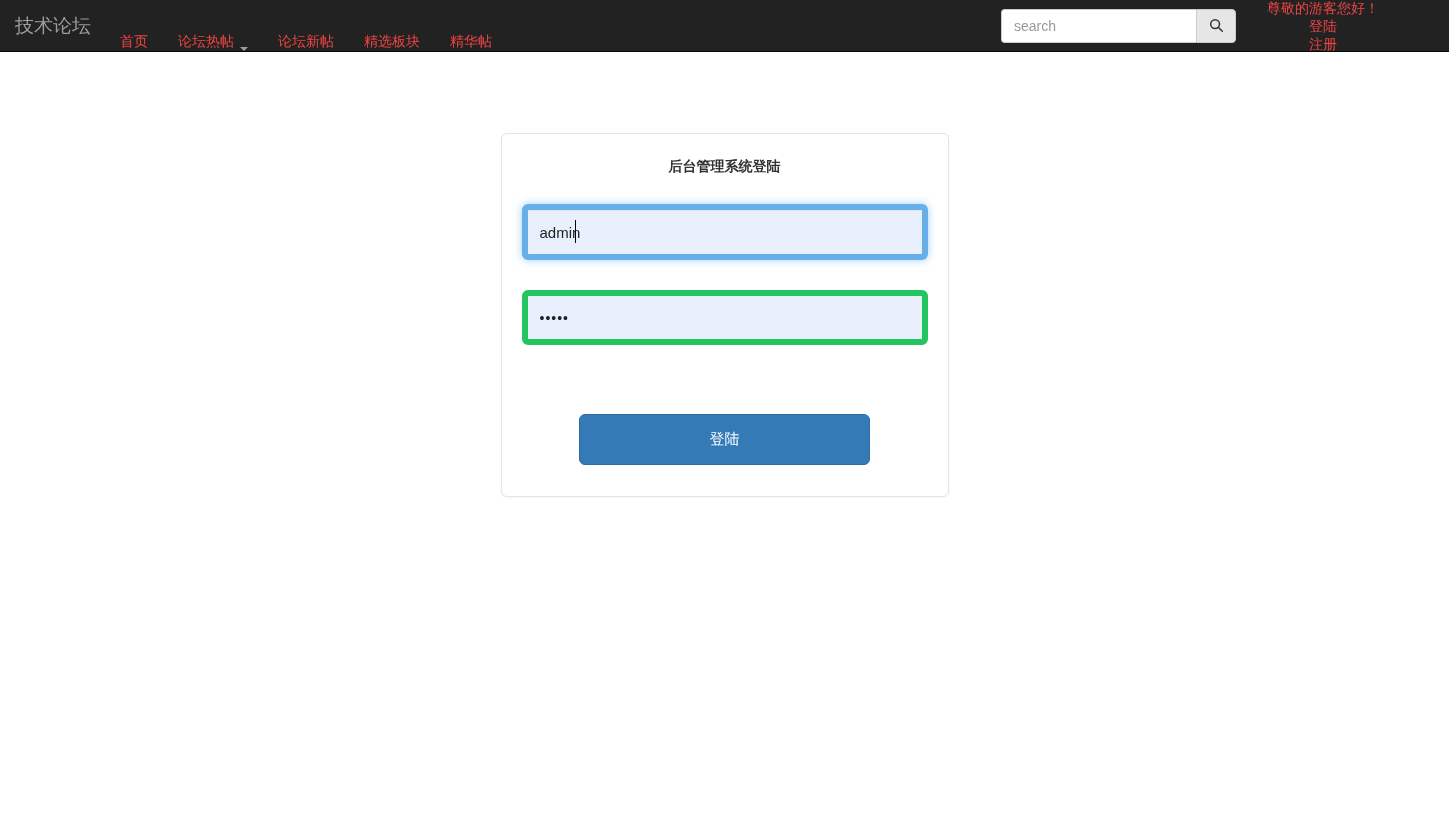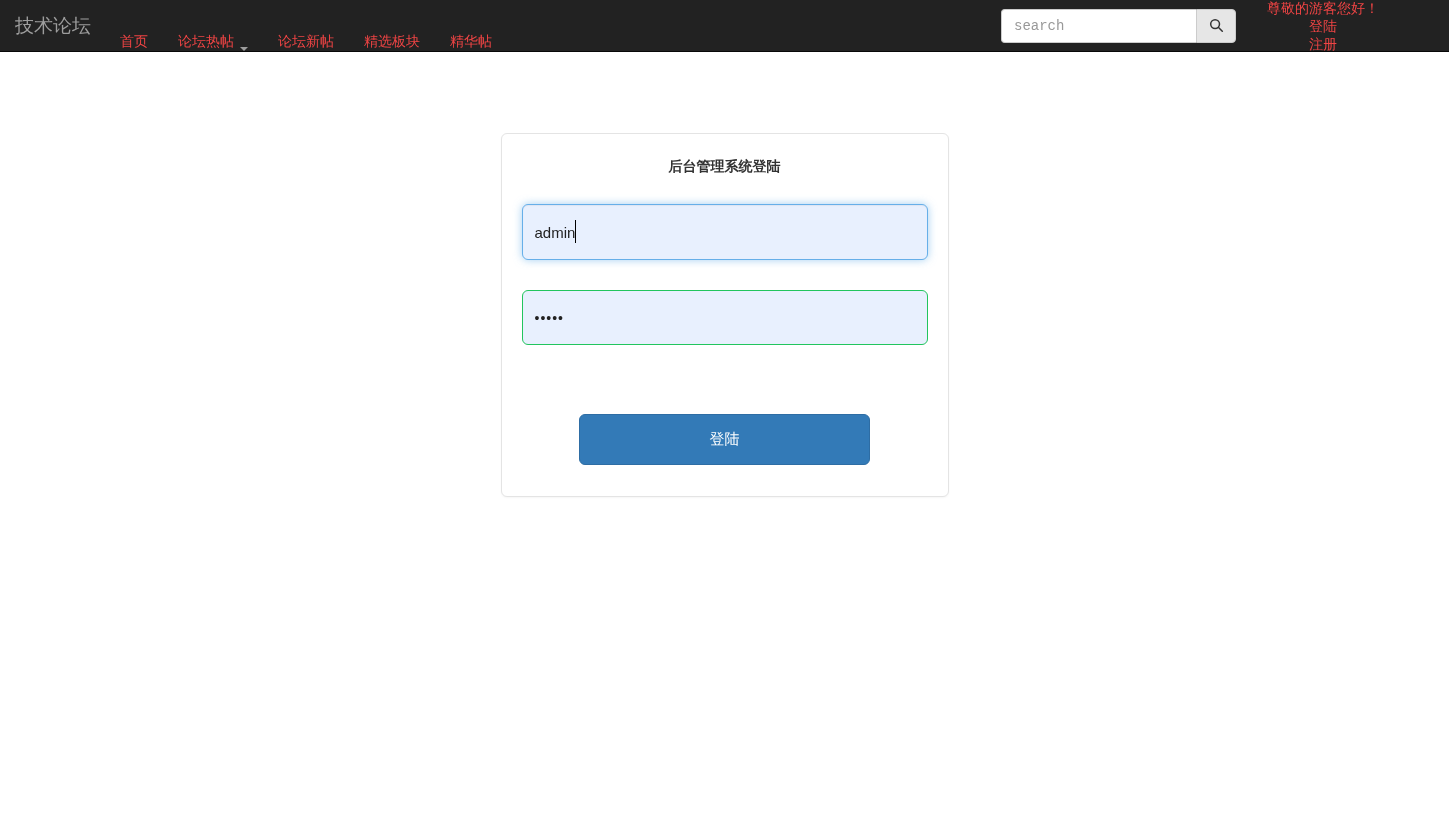--- a/index.html
+++ b/index.html
@@ -62,21 +62,21 @@
   .search-input {
     width: 195px;
     height: 34px;
     border: 1px solid #cccccc;
     border-right: none;
     border-radius: 4px 0 0 4px;
     padding: 6px 12px;
     font-size: 14px;
     color: #701a75;
     outline: none;
-    font-family: Liberation Mono, monospace;
+    font-family: Liberation Sans, sans-serif;
   }
   .search-input::placeholder { color: #999999; }
   .search-btn {
     width: 40px;
     height: 34px;
     border: 1px solid #cccccc;
     background: #e6e6e6;
     border-radius: 0 4px 4px 0;
     display: flex;
     align-items: center;
@@ -104,21 +104,21 @@
     color: #333333;
   }
   .field-wrap {
     position: relative;
     margin-top: 30px;
   }
   .form-input {
     display: block;
     width: 100%;
     background: #e8f0fe;
-    border: 1px solid #22c55e;
+    border: 6px solid #22c55e;
     border-radius: 6px;
     padding: 0 12px;
     font-size: 15px;
     color: #222222;
     font-family: inherit;
     outline: none;
   }
   .form-input.username {
     height: 56px;
     border-color: #66afe9;

